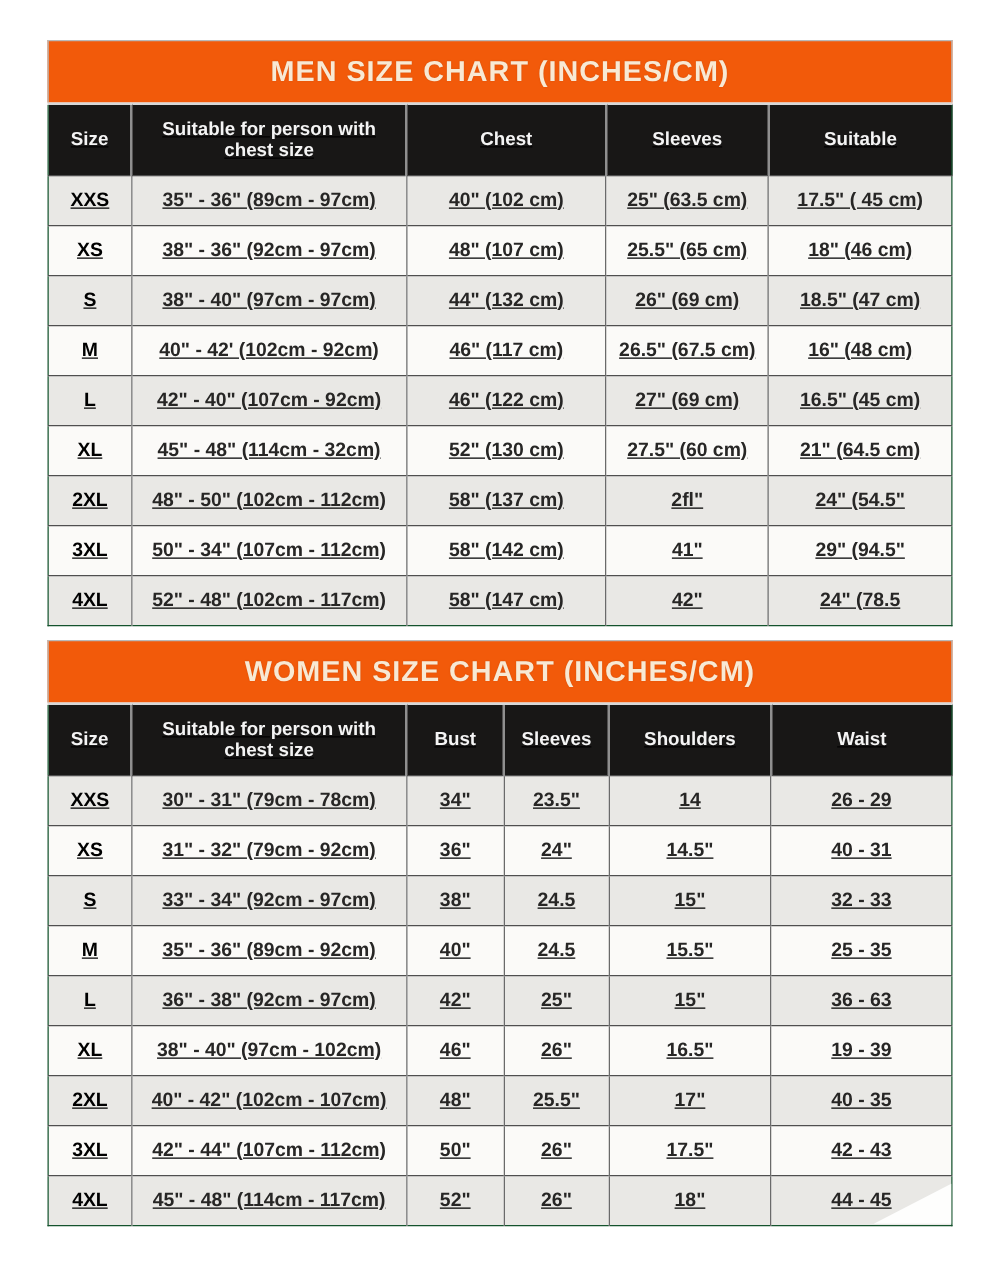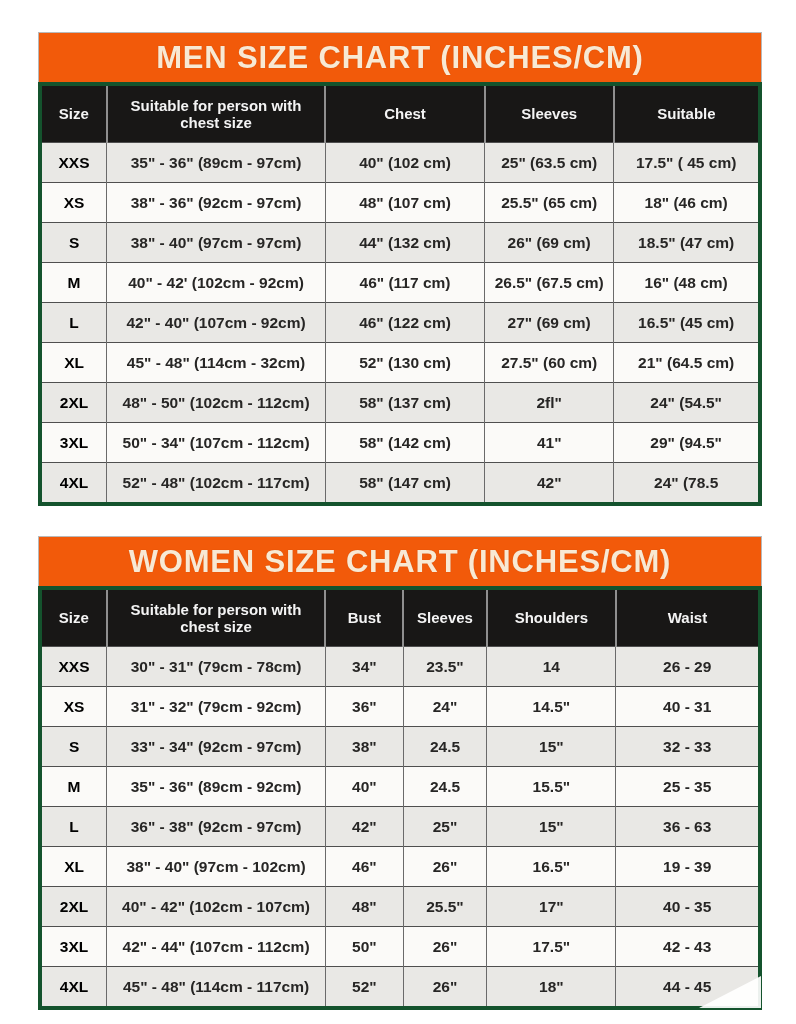--- a/index.html
+++ b/index.html
@@ -6,38 +6,39 @@
   body {
     width: 796px; height: 1024px;
     background: #ffffff;
     font-family: "Liberation Sans", sans-serif;
     overflow: hidden;
   }
   .page { position: relative; width: 796px; height: 1024px; background: #ffffff; }
 
   .chart-section { position: absolute; left: 38px; width: 724px; }
   .chart-men   { top: 32px; }
-  .chart-women { top: 536px; }
+  .chart-women { top: 512px; }
 
   .title-bar {
     height: 49px; line-height: 49px;
     background: #F25A0A;
     color: #F8E9D4;
-    font-size: 31px; font-weight: bold;
+    font-size: 23px; font-weight: bold;
     letter-spacing: 0.8px;
     text-align: center;
     text-shadow: 0 0 1px rgba(120,40,0,.35);
     border: 1px solid #b9b9b9; border-bottom: none;
   }
 
   table {
     width: 100%;
     border-collapse: collapse;
     table-layout: fixed;
-    border: 4px solid #14532d;
+    border: 1px solid #14532d;
+    text-decoration: underline;
   }
   thead th {
     background: #181716;
     color: #f4f4f4;
     font-size: 15px; font-weight: bold;
     height: 52px;
     padding: 2px 6px;
     border-left: 2px solid #8f8f8f;
     border-top: 2px solid #d8d8d8;
     line-height: 1.15;

